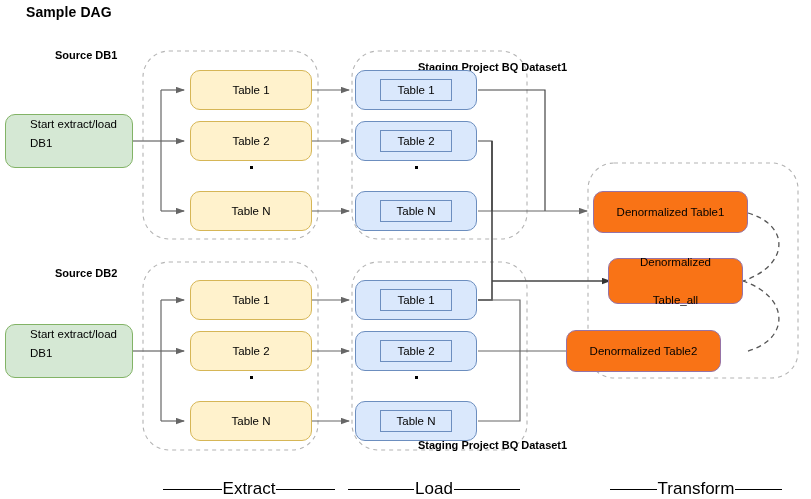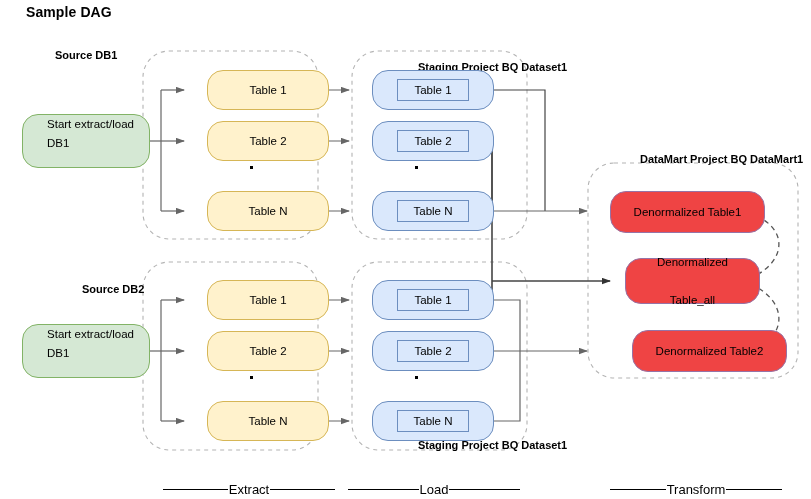--- a/index.html
+++ b/index.html
@@ -44,49 +44,48 @@
     white-space: nowrap;
     color: #000;
     font-weight: bold;
   }
   .grp-label.right {
     text-align: left;
   }
   .node {
     position: absolute;
     box-sizing: border-box;
-    border-radius: 16px;
+    border-radius: 10px;
     display: flex;
     align-items: center;
     justify-content: center;
     font-size: 11.5px;
     line-height: 15px;
     text-align: center;
     white-space: pre-line;
-    margin-left: 17px;
   }
   .node.left-align {
     justify-content: flex-start;
     text-align: left;
     padding-left: 9px;
   }
   .node-yellow {
     background: #fff2cc;
     border: 1.3px solid #d6b656;
   }
   .node-blue {
     background: #dae8fc;
     border: 1.3px solid #6c8ebf;
   }
   .node-green {
     background: #d5e8d4;
     border: 1.3px solid #82b366;
   }
   .node-purple {
-    background: #ef4444;
+    background: #f97316;
     border: 1.3px solid #9673a6;
   }
   .inner-box {
     box-sizing: border-box;
     border: 1.2px solid #6c8ebf;
     background: #dae8fc;
     width: 72px;
     height: 22px;
     display: flex;
     align-items: center;
@@ -105,21 +104,21 @@
     width: 3px;
     height: 3px;
     background: #000;
   }
   .phase {
     position: absolute;
     top: 482px;
     height: 14px;
     display: flex;
     align-items: center;
-    font-size: 13px;
+    font-size: 17px;
     white-space: nowrap;
   }
   .phase .ln {
     flex: 1 1 auto;
     height: 0;
     border-top: 1.1px solid #000;
   }
   .phase .tx {
     flex: 0 0 auto;
     padding: 0 1px;
@@ -206,28 +205,26 @@
     </g>
     <path d="M478,351 L587,351" fill="none" stroke="#666666" stroke-width="1.2" marker-end="url(#ah)"></path>
 
     <g fill="none" stroke="#555555" stroke-width="1.3" stroke-dasharray="5 4">
       <path d="M748,213 C790,225 790,265 743,281"></path>
       <path d="M748,351 C790,339 790,297 743,281"></path>
     </g>
   </svg>
 
   <div class="grp-label" style="left:55px; top:48px;">Source DB1</div>
-  <div class="grp-label" style="left:55px; top:282px;margin-left:27px;">Source DB2</div>
+  <div class="grp-label" style="left:55px; top:266px;">Source DB2</div>
 
   <div class="grp-label right" style="left:418px; top:60px; width:150px;">Staging Project
 BQ Dataset1</div>
   <div class="grp-label right" style="left:418px; top:438px; width:150px;">Staging Project
 BQ Dataset1</div>
-  <div class="grp-label right" style="left:640px; top:152px; width:131px;">DataMart Project
-BQ DataMart1</div>
 
   <div class="node node-green left-align two-line" style="left:5px; top:114px; width:128px; height:54px;">Start extract/load
 DB1</div>
   <div class="node node-green left-align two-line" style="left:5px; top:324px; width:128px; height:54px;">Start extract/load
 DB1</div>
 
   <div class="node node-yellow" style="left:190px; top:70px; width:122px; height:40px;">Table 1</div>
   <div class="node node-yellow" style="left:190px; top:121px; width:122px; height:40px;">Table 2</div>
   <div class="dots" style="left:249px; top:166px; width:4px; height:28px;">
       <i></i>
@@ -268,21 +265,21 @@
       <i></i>
     </div>
   <div class="node node-blue" style="left:355px; top:401px; width:122px; height:40px;">
     <span class="inner-box">Table N</span>
   </div>
 
   <div class="node node-purple" style="left:593px; top:191px; width:155px; height:42px;">Denormalized Table1</div>
   <div class="node node-purple two-line" style="left:608px; top:258px; width:135px; height:46px;">Denormalized
 
 Table_all</div>
-  <div class="node node-purple" style="left:615px; top:330px; width:155px; height:42px;">Denormalized Table2</div>
+  <div class="node node-purple" style="left:566px; top:330px; width:155px; height:42px;">Denormalized Table2</div>
 
   <div class="phase" style="left:163px; width:172px;">
     <span class="ln"></span>
     <span class="tx">Extract</span>
     <span class="ln"></span>
   </div>
   <div class="phase" style="left:610px; width:172px;">
     <span class="ln"></span>
     <span class="tx">Transform</span>
     <span class="ln"></span>

